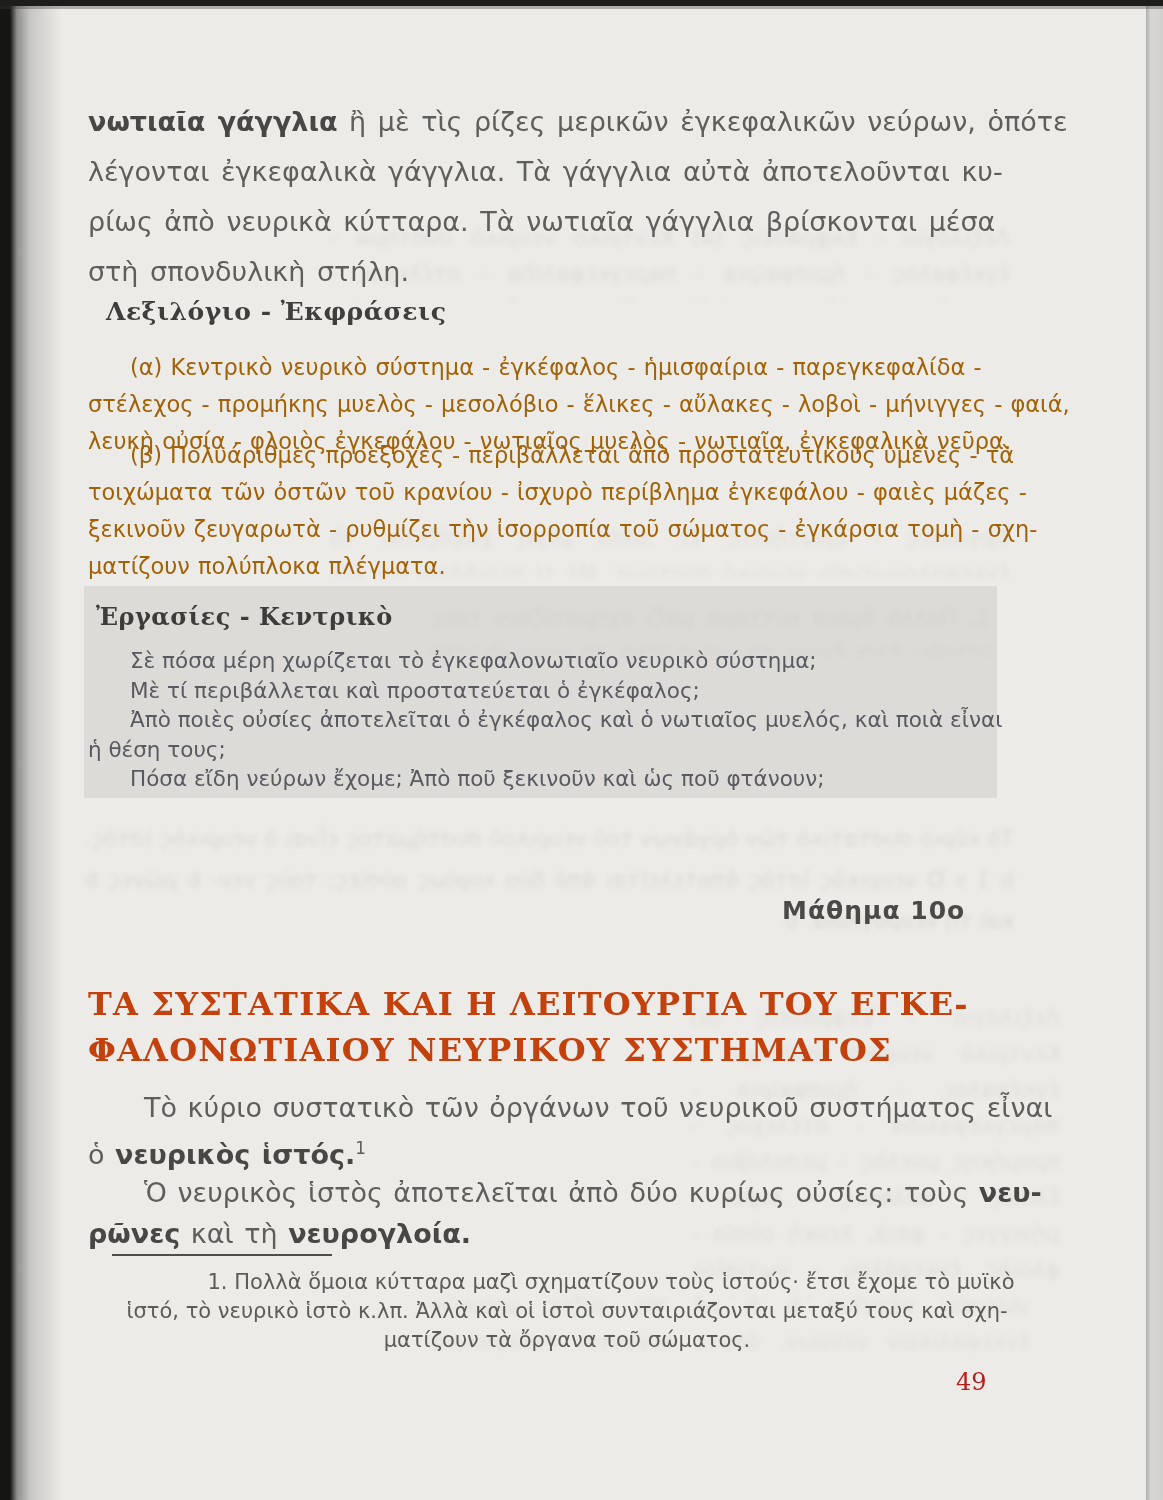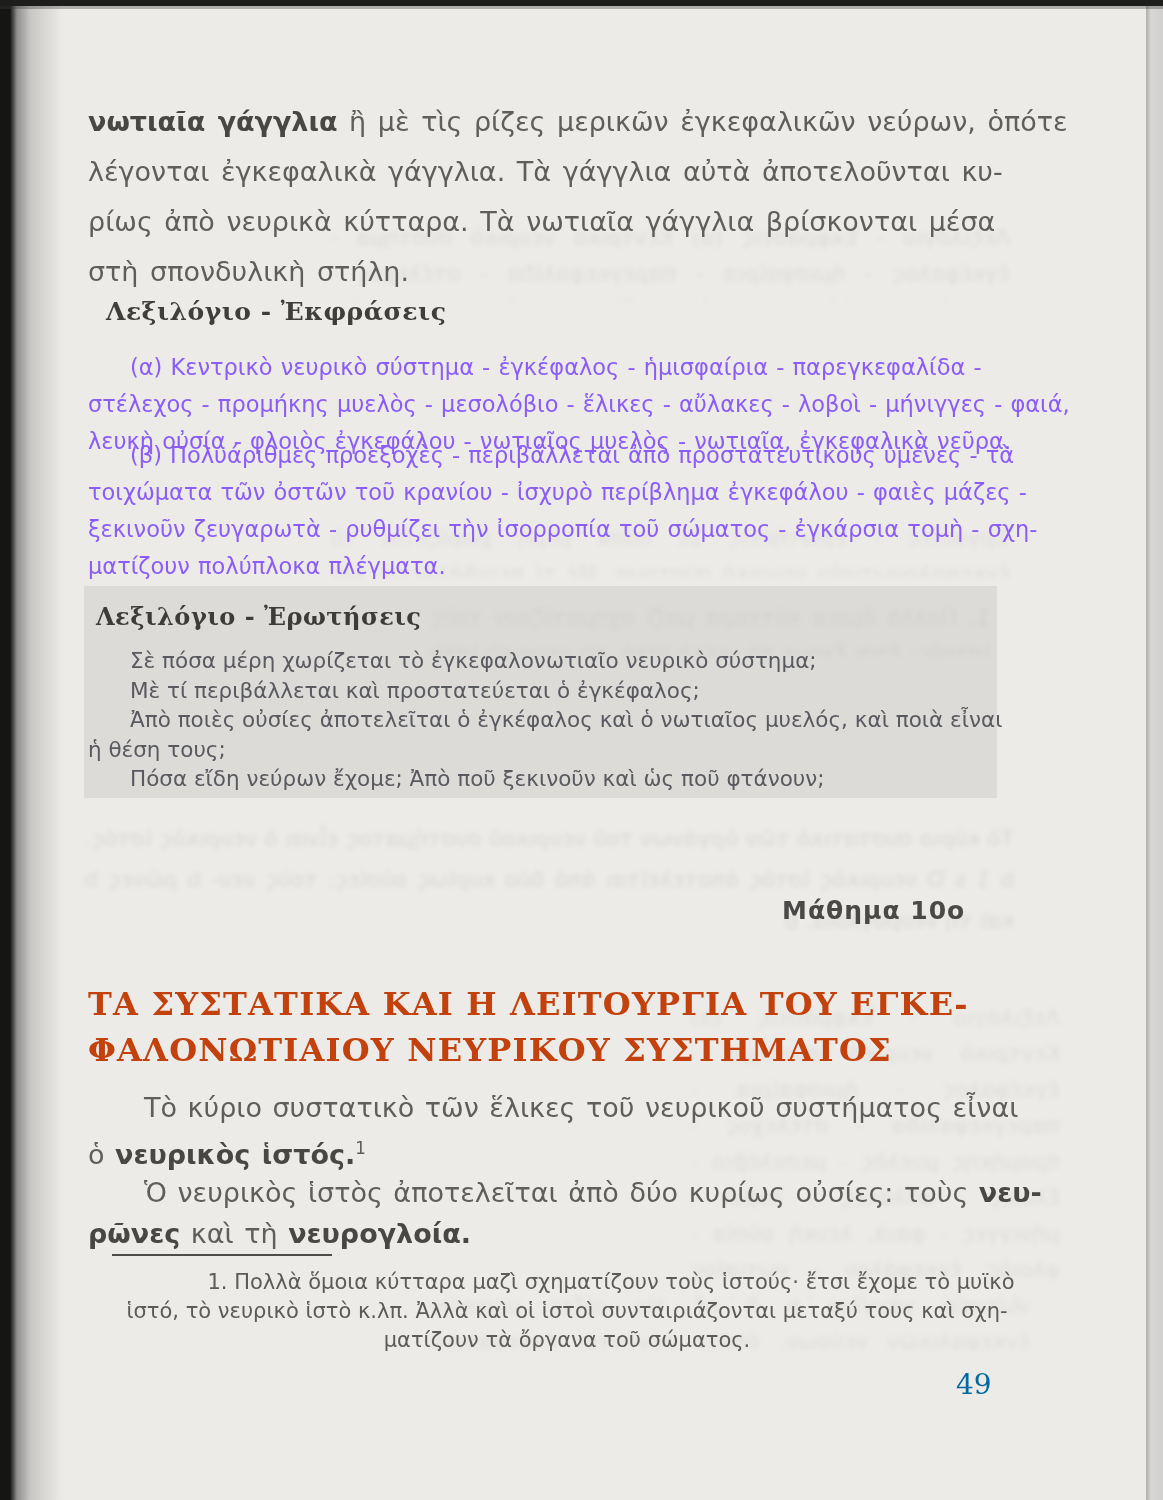--- a/index.html
+++ b/index.html
@@ -18,39 +18,39 @@
   
   .line{white-space:nowrap;}
   .bold{font-weight:bold;color:#484745;}
   sup{font-size:0.62em;}
   
   .blk{position:absolute;z-index:2;}
   .intro{left:88px;top:97px;width:945px;font-size:27px;line-height:50px;
          color:#5e5e5c;word-spacing:3px;}
   .vocab-heading{left:106px;top:297px;font-family:"DejaVu Serif",serif;font-weight:bold;
          font-size:25px;color:#3f3e3c;letter-spacing:.5px;}
-  .vocab{left:88px;width:948px;font-size:22.5px;line-height:37px;color:#8b5cf6;word-spacing:1px;}
+  .vocab{left:88px;width:948px;font-size:22.5px;line-height:37px;color:#a16207;word-spacing:1px;}
   .vocab-a{top:349px;} .vocab-b{top:437px;}
   .vocab .ind{text-indent:42px;}
   .exercises-box{left:84px;top:586px;width:913px;height:212px;background:#dcdbd8;z-index:1;}
   .box-heading{position:absolute;left:12px;top:16px;font-family:"DejaVu Serif",serif;
          font-weight:bold;font-size:24px;color:#3d3c3a;letter-spacing:.5px;}
   .questions{position:absolute;left:4px;top:60px;width:892px;font-size:21.5px;
          line-height:29.5px;color:#595960;}
   .questions .ind{text-indent:42px;}
   .lesson-label{left:782px;top:896px;font-size:25px;font-weight:bold;color:#4a4947;letter-spacing:1px;}
   .title{left:88px;top:981px;width:960px;font-family:"DejaVu Serif",serif;font-weight:bold;
          font-size:32px;line-height:46px;letter-spacing:1.2px;color:#c2410c;}
   .bodyp{left:88px;width:945px;font-size:27px;line-height:41px;color:#5e5e5c;word-spacing:2px;}
   .p1{top:1087px;} .p2{top:1172px;}
   .bodyp .ind{text-indent:56px;}
   .rule{left:112px;top:1254px;width:220px;height:2px;background:#4d4d4b;}
   .footnote{left:112px;top:1268px;width:910px;font-size:21px;line-height:29px;color:#5b5b59;text-align:center;}
   .footnote .ind{text-indent:88px;}
-  .pagenum{left:956px;top:1368px;font-family:"DejaVu Serif",serif;font-size:28px;color:#0369a1;}
+  .pagenum{left:956px;top:1368px;font-family:"DejaVu Serif",serif;font-size:24px;color:#b91c1c;}
 </style>
 </head>
 <body>
 
 <div id="scan">
 
   <div class="ghost" style="left:330px;top:220px;width:680px;height:82px;opacity:.13;">Λεξιλόγιο - Ἐκφράσεις  (α) Κεντρικὸ νευρικὸ σύστημα - ἐγκέφαλος - ἡμισφαίρια - παρεγκεφαλίδα -   στέλεχος - προμήκης μυελὸς - μεσολόβιο - ἕλικες - αὔλακες - λοβοὶ - μήνιγγες - φαιά,   λευκὴ οὐσία - φλοιὸς ἐγκεφάλου - νωτιαῖος μυελὸς - νωτιαῖα, ἐγκεφαλικὰ νεῦρα.   (β) Πολυάριθμες προεξοχὲς - περιβάλλεται ἀπὸ προστατευτικοὺς ὑμένες - τὰ   τοιχώματα τῶν ὀστῶν τοῦ κρανίου - ἰσχυρὸ περίβλημα ἐγκεφάλου - φαιὲς μάζες -   ξεκινοῦν ζευγαρωτὰ - ρυθμίζει τὴν ἰσορροπία τοῦ σώματος - ἐγκάρσια τομὴ - σχη-   ματίζουν πολύπλοκα πλέγματα. </div>
   <div class="ghost" style="left:330px;top:520px;width:680px;height:58px;opacity:.11;">Ἐργασίες - Ἐρωτήσεις  Σὲ πόσα μέρη χωρίζεται τὸ ἐγκεφαλονωτιαῖο νευρικὸ σύστημα;   Μὲ τί περιβάλλεται καὶ προστατεύεται ὁ ἐγκέφαλος;   Ἀπὸ ποιὲς οὐσίες ἀποτελεῖται ὁ ἐγκέφαλος καὶ ὁ νωτιαῖος μυελός, καὶ ποιὰ εἶναι   ἡ θέση τους;   Πόσα εἴδη νεύρων ἔχομε; Ἀπὸ ποῦ ξεκινοῦν καὶ ὡς ποῦ φτάνουν; </div>
   <div class="ghost" style="left:430px;top:600px;width:560px;height:56px;opacity:.10;z-index:2;"> 1. Πολλὰ ὅμοια κύτταρα μαζὶ σχηματίζουν τοὺς ἱστούς· ἔτσι ἔχομε τὸ μυϊκὸ   ἱστό, τὸ νευρικὸ ἱστὸ κ.λπ. Ἀλλὰ καὶ οἱ ἱστοὶ συνταιριάζονται μεταξύ τους καὶ σχη-   ματίζουν τὰ ὄργανα τοῦ σώματος. </div>
   <div class="ghost" style="left:84px;top:818px;width:930px;height:165px;opacity:.16;line-height:41px;"> Τὸ κύριο συστατικὸ τῶν ὀργάνων τοῦ νευρικοῦ συστήματος εἶναι   ὁ   νευρικὸς ἱστός. b 1 s  Ὁ νευρικὸς ἱστὸς ἀποτελεῖται ἀπὸ δύο κυρίως οὐσίες: τοὺς   νευ- b  ρῶνες b  καὶ τὴ   νευρογλοία. b</div>
@@ -71,39 +71,39 @@
       <div class="line"><span>λευκὴ οὐσία - φλοιὸς ἐγκεφάλου - νωτιαῖος μυελὸς - νωτιαῖα, ἐγκεφαλικὰ νεῦρα.</span></div>
     </div>
   <div class="blk vocab vocab-b">
       <div class="line ind"><span>(β) Πολυάριθμες προεξοχὲς - περιβάλλεται ἀπὸ προστατευτικοὺς ὑμένες - τὰ</span></div>
       <div class="line"><span>τοιχώματα τῶν ὀστῶν τοῦ κρανίου - ἰσχυρὸ περίβλημα ἐγκεφάλου - φαιὲς μάζες -</span></div>
       <div class="line"><span>ξεκινοῦν ζευγαρωτὰ - ρυθμίζει τὴν ἰσορροπία τοῦ σώματος - ἐγκάρσια τομὴ - σχη-</span></div>
       <div class="line"><span>ματίζουν πολύπλοκα πλέγματα.</span></div>
     </div>
 
   <div class="blk exercises-box">
-    <div class="box-heading">Λεξιλόγιο - Ἐρωτήσεις</div>
+    <div class="box-heading">Ἐργασίες - Κεντρικὸ</div>
     <div class="questions">
         <div class="line ind"><span>Σὲ πόσα μέρη χωρίζεται τὸ ἐγκεφαλονωτιαῖο νευρικὸ σύστημα;</span></div>
         <div class="line ind"><span>Μὲ τί περιβάλλεται καὶ προστατεύεται ὁ ἐγκέφαλος;</span></div>
         <div class="line ind"><span>Ἀπὸ ποιὲς οὐσίες ἀποτελεῖται ὁ ἐγκέφαλος καὶ ὁ νωτιαῖος μυελός, καὶ ποιὰ εἶναι</span></div>
         <div class="line"><span>ἡ θέση τους;</span></div>
         <div class="line ind"><span>Πόσα εἴδη νεύρων ἔχομε; Ἀπὸ ποῦ ξεκινοῦν καὶ ὡς ποῦ φτάνουν;</span></div>
       </div>
   </div>
 
   <div class="blk lesson-label">Μάθημα 10ο</div>
 
   <div class="blk title">
       <div class="line"><span>ΤΑ ΣΥΣΤΑΤΙΚΑ ΚΑΙ Η ΛΕΙΤΟΥΡΓΙΑ ΤΟΥ ΕΓΚΕ-</span></div>
       <div class="line"><span>ΦΑΛΟΝΩΤΙΑΙΟΥ ΝΕΥΡΙΚΟΥ ΣΥΣΤΗΜΑΤΟΣ</span></div>
     </div>
 
   <div class="blk bodyp p1">
-      <div class="line ind"><span>Τὸ κύριο συστατικὸ τῶν ἕλικες τοῦ νευρικοῦ συστήματος εἶναι</span></div>
+      <div class="line ind"><span>Τὸ κύριο συστατικὸ τῶν ὀργάνων τοῦ νευρικοῦ συστήματος εἶναι</span></div>
       <div class="line"><span>ὁ </span><span class="bold">νευρικὸς ἱστός.</span><sup>1</sup></div>
     </div>
   <div class="blk bodyp p2">
       <div class="line ind"><span>Ὁ νευρικὸς ἱστὸς ἀποτελεῖται ἀπὸ δύο κυρίως οὐσίες: τοὺς </span><span class="bold">νευ-</span></div>
       <div class="line"><span class="bold">ρῶνες</span><span> καὶ τὴ </span><span class="bold">νευρογλοία.</span></div>
     </div>
 
   <div class="blk rule"></div>
   <div class="blk footnote">
       <div class="line ind"><span>1. Πολλὰ ὅμοια κύτταρα μαζὶ σχηματίζουν τοὺς ἱστούς· ἔτσι ἔχομε τὸ μυϊκὸ</span></div>

